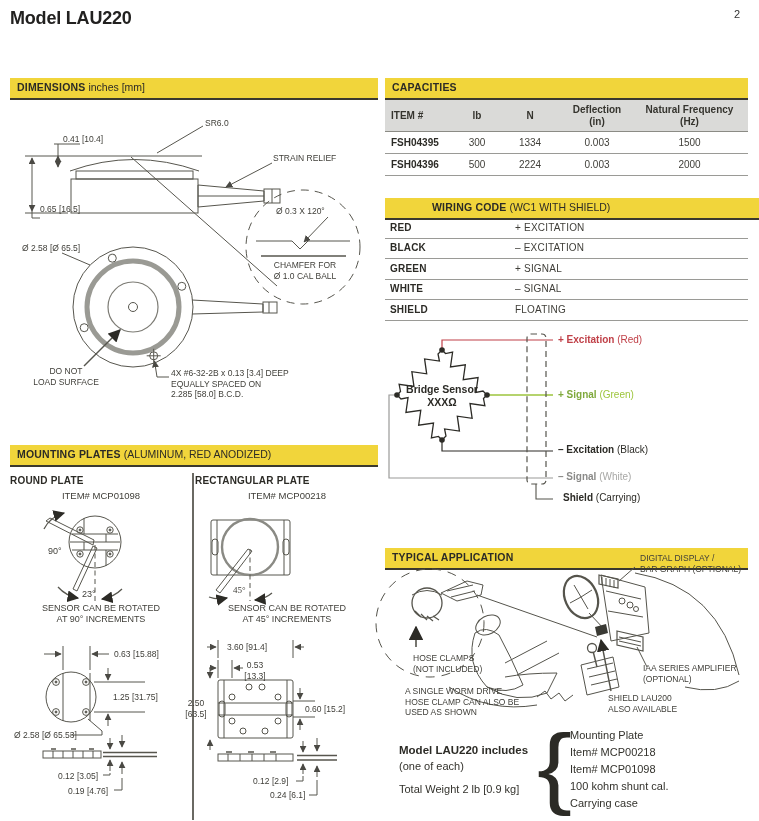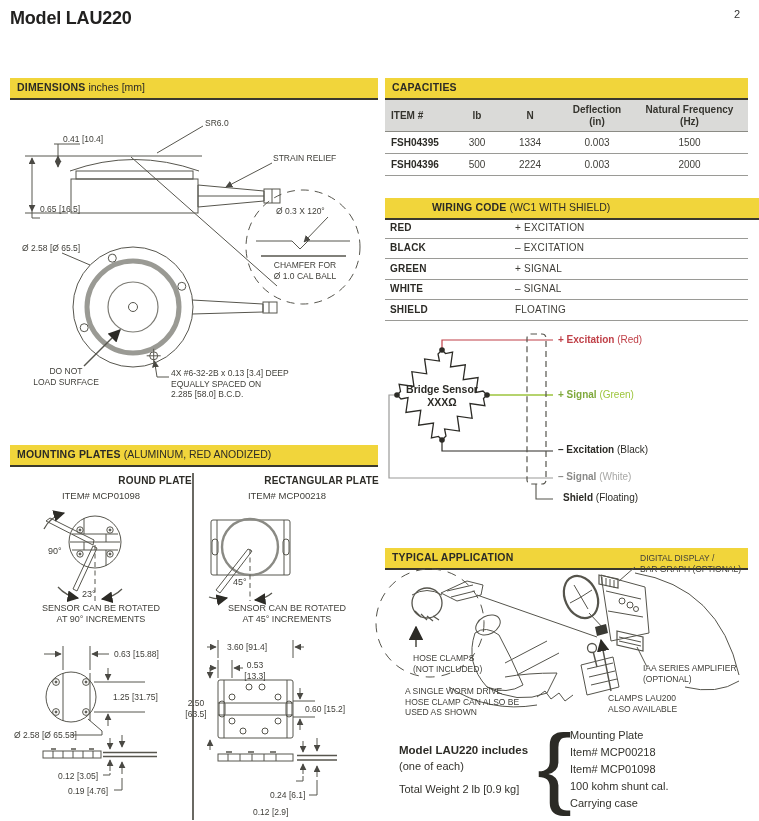--- a/index.html
+++ b/index.html
@@ -34,21 +34,21 @@
   
   .wire-row{position:absolute;left:385px;width:363px;height:20.5px;display:flex;align-items:center;
             border-bottom:1px solid #9a9a96;font-size:10px;}
   .wire-name{width:125px;padding-left:5px;font-weight:bold;color:#2c2b26;letter-spacing:.2px;}
   .wire-func{color:#3f3e38;letter-spacing:.2px;}
   
   .blead{position:absolute;font-size:10px;white-space:nowrap;}
   .blead b{font-weight:bold;}
   .bridge-name{position:absolute;font-size:10.5px;font-weight:bold;color:#2c2b26;text-align:center;line-height:13px;}
   
-  .mp-head{position:absolute;font-size:10px;font-weight:bold;text-align:right;color:#2c2b26;letter-spacing:.2px;}
+  .mp-head{position:absolute;font-size:10px;font-weight:bold;text-align:left;color:#2c2b26;letter-spacing:.2px;}
   .mp-item{position:absolute;font-size:9.5px;text-align:center;color:#3f3e38;}
   .mp-cap{position:absolute;font-size:9px;line-height:11px;text-align:center;color:#3f3e38;}
   .divider{position:absolute;background:#6a6963;}
   
   .inc-head{font-size:11.5px;font-weight:bold;color:#2c2b26;}
   .inc-txt{font-size:11px;color:#33322c;}
   .inc-item{position:absolute;font-size:11px;color:#33322c;white-space:nowrap;}
   .brace{position:absolute;font-size:84px;line-height:80px;font-weight:400;color:#2c2b26;
          transform:scaleX(1.25) scaleY(1.05);transform-origin:left top;}
 </style>
@@ -251,21 +251,21 @@
         <circle cx="55" cy="42" r="28" stroke="#8a8a84" stroke-width="2.4"></circle>
         <rect x="17" y="34" width="6" height="16" rx="3"></rect>
         <rect x="88" y="34" width="6" height="16" rx="3"></rect>
 
         <path d="M53,44 L57,46 L25,88 L21,85 Z"></path>
         <path d="M55,44 V96" stroke-dasharray="5 3.5"></path>
         <path d="M77,88 Q70,94 60,95" marker-end="url(#arrB)" stroke-width="1.3"></path>
         <path d="M14,92 Q22,95 32,93" marker-end="url(#arrB)" stroke-width="1.3"></path>
       </g>
     </svg>
-    <div class="lbl big" style="left:38px;top:72px;">45°</div>
+    <div class="lbl big" style="left:38px;top:80px;font-family:Liberation Serif, serif;">45°</div>
   </div>
   <div class="mp-cap" style="left:195px;top:603px;width:184px;">
     <div>SENSOR CAN BE ROTATED</div>
     <div>AT 45° INCREMENTS</div>
   </div>
 
   <div class="abs" style="left:185px;top:630px;width:194px;height:190px;">
     <svg width="194" height="190" viewBox="0 0 194 190">
       <g stroke="#57564e" stroke-width="1" fill="none">
 
@@ -314,21 +314,21 @@
     <div class="lbl" style="left:42px;top:12px;">3.60 [91.4]</div>
     <div class="lbl c" style="left:52px;top:30px;width:36px;">
       <div>0.53</div>
       <div>[13.3]</div>
     </div>
     <div class="lbl c" style="left:0px;top:68px;width:22px;">
       <div>2.50</div>
       <div>[63.5]</div>
     </div>
     <div class="lbl" style="left:120px;top:74px;">0.60 [15.2]</div>
-    <div class="lbl" style="left:68px;top:146px;margin-top:31px;">0.12 [2.9]</div>
+    <div class="lbl" style="left:68px;top:146px;">0.12 [2.9]</div>
     <div class="lbl" style="left:85px;top:160px;">0.24 [6.1]</div>
   </div>
 
   <div class="abs bar" style="left:385px;top:78px;width:349px;">
     <b>CAPACITIES</b>
   </div>
 
   <div class="cap-table">
     <div class="cap-row cap-head">
       <div class="c-item">ITEM #</div>
@@ -417,21 +417,21 @@
     <div class="blead" style="left:173px;top:59px;">
       <b style="color:#7FA93C;">+ Signal</b> <span style="color:#9DC53C;">(Green)</span>
     </div>
     <div class="blead" style="left:173px;top:114px;color:#2c2b26;">
       <b>– Excitation</b> <span>(Black)</span>
     </div>
     <div class="blead" style="left:173px;top:141px;">
       <b style="color:#8a8a88;">– Signal</b> <span style="color:#a8a8a6;">(White)</span>
     </div>
     <div class="blead" style="left:178px;top:162px;color:#2c2b26;">
-      <b>Shield</b> <span>(Floating)</span>
+      <b>Shield</b> <span>(Carrying)</span>
     </div>
   </div>
 
   <div class="abs bar" style="left:385px;top:520px;width:349px;margin-top:28px;">
     <b>TYPICAL APPLICATION</b>
   </div>
 
   <div class="abs" style="left:385px;top:545px;width:363px;height:180px;">
     <svg width="363" height="180" viewBox="0 0 363 180">
       <g stroke="#55544c" stroke-width="1" fill="none">
@@ -494,21 +494,21 @@
     <div class="lbl" style="left:20px;top:141px;">
       <div>A SINGLE WORM DRIVE</div>
       <div>HOSE CLAMP CAN ALSO BE</div>
       <div>USED AS SHOWN</div>
     </div>
     <div class="lbl" style="left:258px;top:118px;">
       <div>IAA SERIES AMPLIFIER</div>
       <div>(OPTIONAL)</div>
     </div>
     <div class="lbl" style="left:223px;top:148px;">
-      <div>CLAMPS LAU200</div>
+      <div>SHIELD LAU200</div>
       <div>ALSO AVAILABLE</div>
     </div>
   </div>
 
   <div class="abs" style="left:385px;top:723px;width:363px;height:95px;">
     <div class="abs inc-head" style="left:14px;top:21px;">Model LAU220 includes</div>
     <div class="abs inc-txt" style="left:14px;top:37px;">(one of each)</div>
     <div class="abs inc-txt" style="left:14px;top:60px;">Total Weight 2 lb [0.9 kg]</div>
     <div class="brace" style="left:152px;top:2px;">{</div>
     <div class="inc-item" style="left:185px;top:6px;">Mounting Plate</div>

